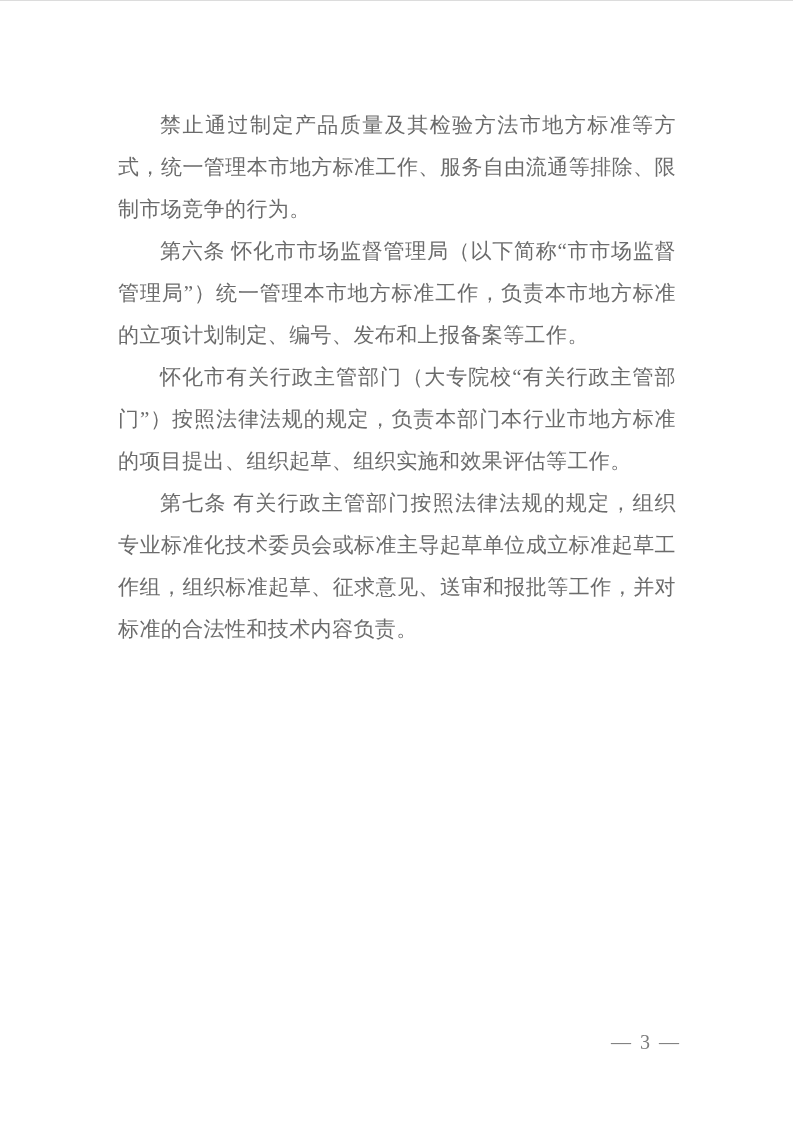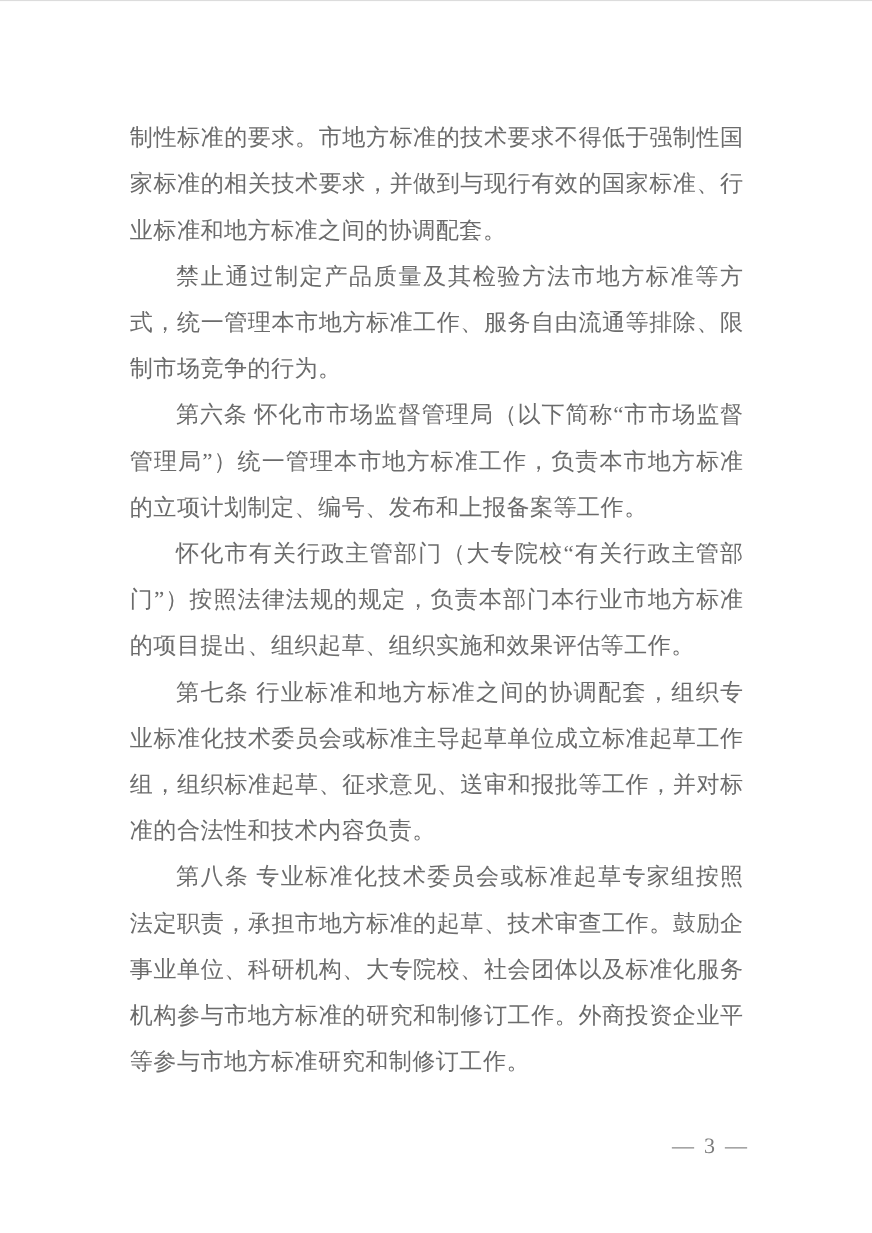--- a/index.html
+++ b/index.html
@@ -58,22 +58,20 @@
     white-space: nowrap;
   }
 </style>
 </head>
 <body>
 
 <div class="top-edge"></div>
 
 <div class="page">
   <div class="text-block">
-    <p class="para">制性标准的要求。市地方标准的技术要求不得低于强制性国家标准的相关技术要求，并做到与现行有效的国家标准、行业标准和地方标准之间的协调配套。</p>
     <p class="para indent">禁止通过制定产品质量及其检验方法市地方标准等方式，统一管理本市地方标准工作、服务自由流通等排除、限制市场竞争的行为。</p>
     <p class="para indent">第六条 怀化市市场监督管理局（以下简称“市市场监督管理局”）统一管理本市地方标准工作，负责本市地方标准的立项计划制定、编号、发布和上报备案等工作。</p>
     <p class="para indent">怀化市有关行政主管部门（大专院校“有关行政主管部门”）按照法律法规的规定，负责本部门本行业市地方标准的项目提出、组织起草、组织实施和效果评估等工作。</p>
-    <p class="para indent">第七条 行业标准和地方标准之间的协调配套，组织专业标准化技术委员会或标准主导起草单位成立标准起草工作组，组织标准起草、征求意见、送审和报批等工作，并对标准的合法性和技术内容负责。</p>
-    <p class="para indent">第八条 专业标准化技术委员会或标准起草专家组按照法定职责，承担市地方标准的起草、技术审查工作。鼓励企事业单位、科研机构、大专院校、社会团体以及标准化服务机构参与市地方标准的研究和制修订工作。外商投资企业平等参与市地方标准研究和制修订工作。</p>
+    <p class="para indent">第七条 有关行政主管部门按照法律法规的规定，组织专业标准化技术委员会或标准主导起草单位成立标准起草工作组，组织标准起草、征求意见、送审和报批等工作，并对标准的合法性和技术内容负责。</p>
   </div>
 
   <div class="page-number">— 3 —</div>
 </div>
 
 </body></html>

